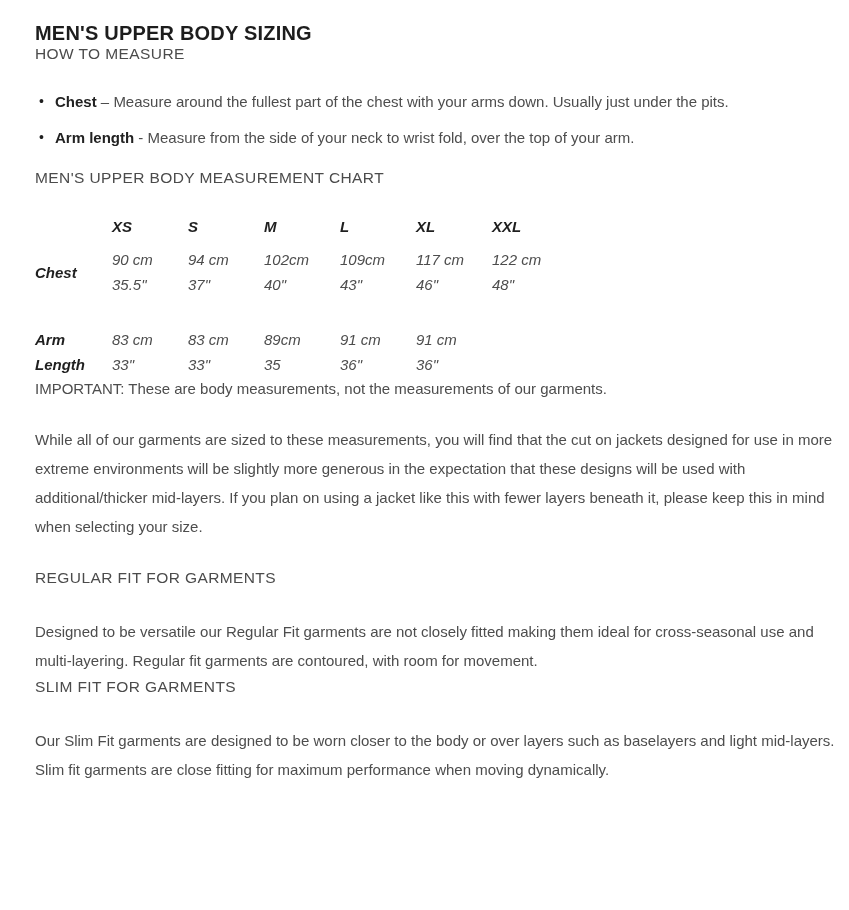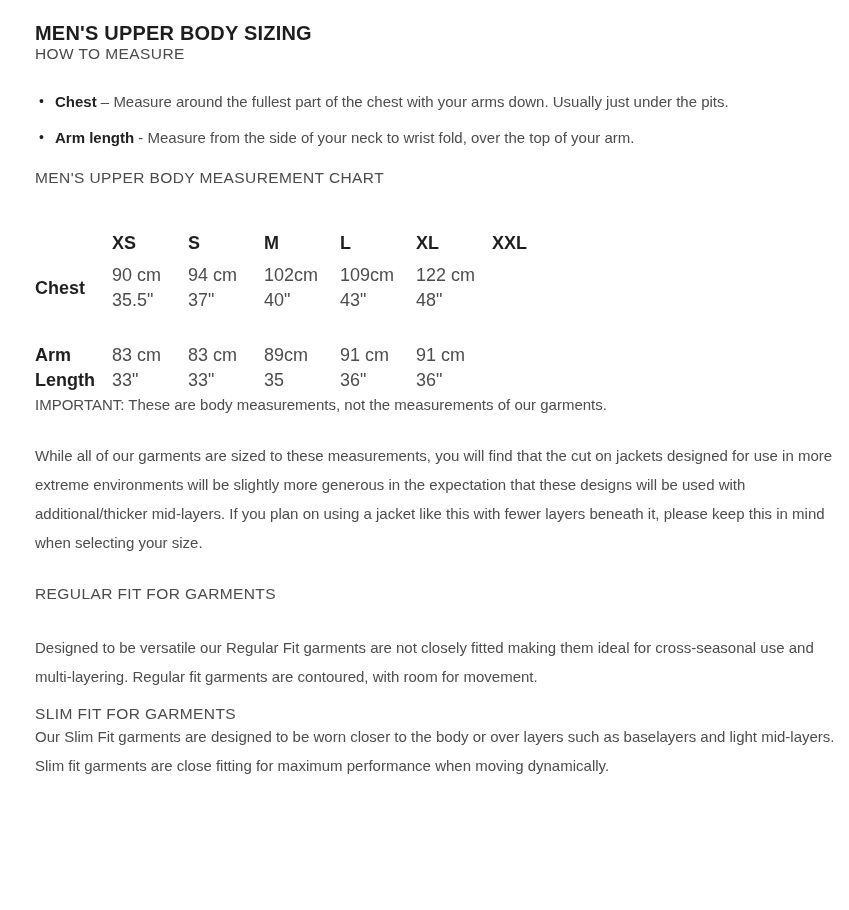--- a/index.html
+++ b/index.html
@@ -27,21 +27,21 @@
     margin: 0;
     font-size: 15.5px;
     line-height: 17px;
     font-weight: 400;
     color: #4b4b4b;
     letter-spacing: 0.4px;
   }
   .heading-how { }
   .heading-chart { margin-top: 22px; }
   .heading-regular { margin-top: 28px; }
-  .heading-slim { margin-top: 14px; }
+  .heading-slim { margin-top: 3px; }
 
   .measure-list {
     list-style: none;
     margin: 31px 0 0 0;
     padding: 0;
   }
   .measure-list li {
     position: relative;
     padding-left: 20px;
     font-size: 15px;
@@ -51,21 +51,21 @@
   .measure-list li + li { margin-top: 18px; }
   .measure-list li .bullet-dot {
     position: absolute;
     left: 4px;
     top: -1px;
     color: #1f1f1f;
     font-size: 14px;
   }
   .bullet-term { font-weight: bold; color: #222222; }
 
-  .size-table { margin-top: 49px; font-size: 18px; }
+  .size-table { margin-top: 33px; font-size: 15px; font-style: italic; }
   .t-row {
     display: grid;
     grid-template-columns: 77px repeat(6, 76px);
   }
   .t-header { line-height: 16px; margin-bottom: 12px; }
   .t-header .size-cell { font-weight: bold; color: #1f1f1f; }
   .t-vals .cell-label {
     font-weight: bold;
     color: #1f1f1f;
     display: flex;
@@ -86,21 +86,21 @@
 
   .body-text {
     margin: 0;
     font-size: 15px;
     line-height: 29px;
     color: #4d4d4d;
     max-width: 800px;
   }
   .para-sizing  { margin-top: 26px; }
   .para-regular { margin-top: 31px; }
-  .para-slim    { }
+  .para-slim    { margin-top: 31px; }
 </style>
 </head>
 <body>
 
 <div class="page">
 
   <h1 class="page-title">MEN'S UPPER BODY SIZING</h1>
 
   <h2 class="sec-heading heading-how">HOW TO MEASURE</h2>
 
@@ -145,20 +145,24 @@
       </div>
       <div class="val-cell">
         <div class="val-line">102cm</div>
         <div class="val-line">40"</div>
       </div>
       <div class="val-cell">
         <div class="val-line">109cm</div>
         <div class="val-line">43"</div>
       </div>
       <div class="val-cell">
+        <div class="val-line">117 cm</div>
+        <div class="val-line">46"</div>
+      </div>
+      <div class="val-cell">
         <div class="val-line">122 cm</div>
         <div class="val-line">48"</div>
       </div>
     </div>
 
     <div class="t-row t-vals arm-row">
       <div class="cell-label">Arm Length</div>
       <div class="val-cell">
         <div class="val-line">83 cm</div>
         <div class="val-line">33"</div>

